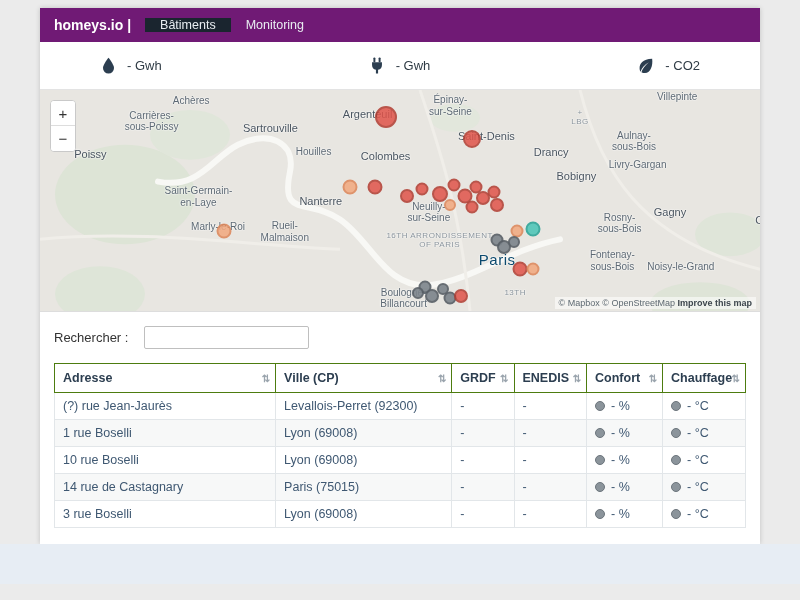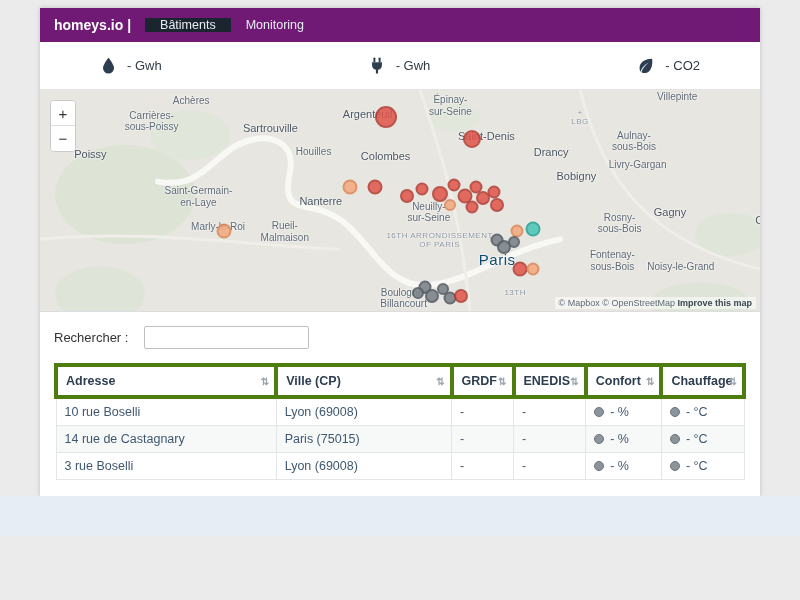--- a/index.html
+++ b/index.html
@@ -41,21 +41,21 @@
   .zoom-btn:first-child { border-bottom:1px solid #ddd; }
   .attribution { position:absolute; right:4px; bottom:2px; font-size:9px; color:#5f6a72; background:rgba(255,255,255,.55); padding:1px 4px; z-index:5; }
   .attribution a { color:#5f6a72; text-decoration:none; cursor:pointer; }
   .attribution .improve { font-weight:bold; color:#3d464d; }
 
   
   .table-section { padding:14px 14px 16px; }
   .search-row { display:flex; align-items:center; gap:16px; margin-bottom:14px; font-size:13px; color:#333; }
   .search-row input { width:165px; height:23px; border:1px solid #bfbfbf; border-radius:2px; padding:0 6px; font-size:12px; font-family:inherit; }
   table.data { width:100%; border-collapse:collapse; border:1px solid #d9dde1; font-size:12.5px; color:#3f5872; table-layout:fixed; }
-  table.data th { border:4px solid #4d7c0f; padding:7px 8px; text-align:left; color:#2c3e50; font-size:12.5px; background:#fff; cursor:pointer; position:relative; }
+  table.data th { border:1px solid #4d7c0f; padding:7px 8px; text-align:left; color:#2c3e50; font-size:12.5px; background:#fff; cursor:pointer; position:relative; }
   table.data th .sort { position:absolute; right:5px; top:50%; transform:translateY(-50%); color:#9aa4ad; font-size:10px; }
   table.data td { border:1px solid #e2e6e9; padding:6px 8px; overflow:hidden; white-space:nowrap; text-overflow:ellipsis; }
   table.data tbody tr:nth-child(even) { background:#f7f8f8; }
   table.data tbody tr { cursor:pointer; }
   .dot { display:inline-block; width:10px; height:10px; border-radius:50%; background:#8b949b; border:1px solid #6c757c; vertical-align:-1px; margin-right:6px; }
 
   .bottom-strip { width:100%; height:40px; background:#e7edf4; margin-top:0; }
 </style>
 </head>
 <body>
@@ -217,20 +217,36 @@
             <th><span>Adresse</span><span class="sort">⇅</span></th>
             <th><span>Ville (CP)</span><span class="sort">⇅</span></th>
             <th><span>GRDF</span><span class="sort">⇅</span></th>
             <th><span>ENEDIS</span><span class="sort">⇅</span></th>
             <th><span>Confort</span><span class="sort">⇅</span></th>
             <th><span>Chauffage</span><span class="sort">⇅</span></th>
           </tr>
       </thead>
       <tbody>
           <tr>
+            <td>(?) rue Jean-Jaurès</td>
+            <td>Levallois-Perret (92300)</td>
+            <td>-</td>
+            <td>-</td>
+            <td><span class="dot"></span>- %</td>
+            <td><span class="dot"></span>- °C</td>
+          </tr>
+          <tr>
+            <td>1 rue Boselli</td>
+            <td>Lyon (69008)</td>
+            <td>-</td>
+            <td>-</td>
+            <td><span class="dot"></span>- %</td>
+            <td><span class="dot"></span>- °C</td>
+          </tr>
+          <tr>
             <td>10 rue Boselli</td>
             <td>Lyon (69008)</td>
             <td>-</td>
             <td>-</td>
             <td><span class="dot"></span>- %</td>
             <td><span class="dot"></span>- °C</td>
           </tr>
           <tr>
             <td>14 rue de Castagnary</td>
             <td>Paris (75015)</td>

